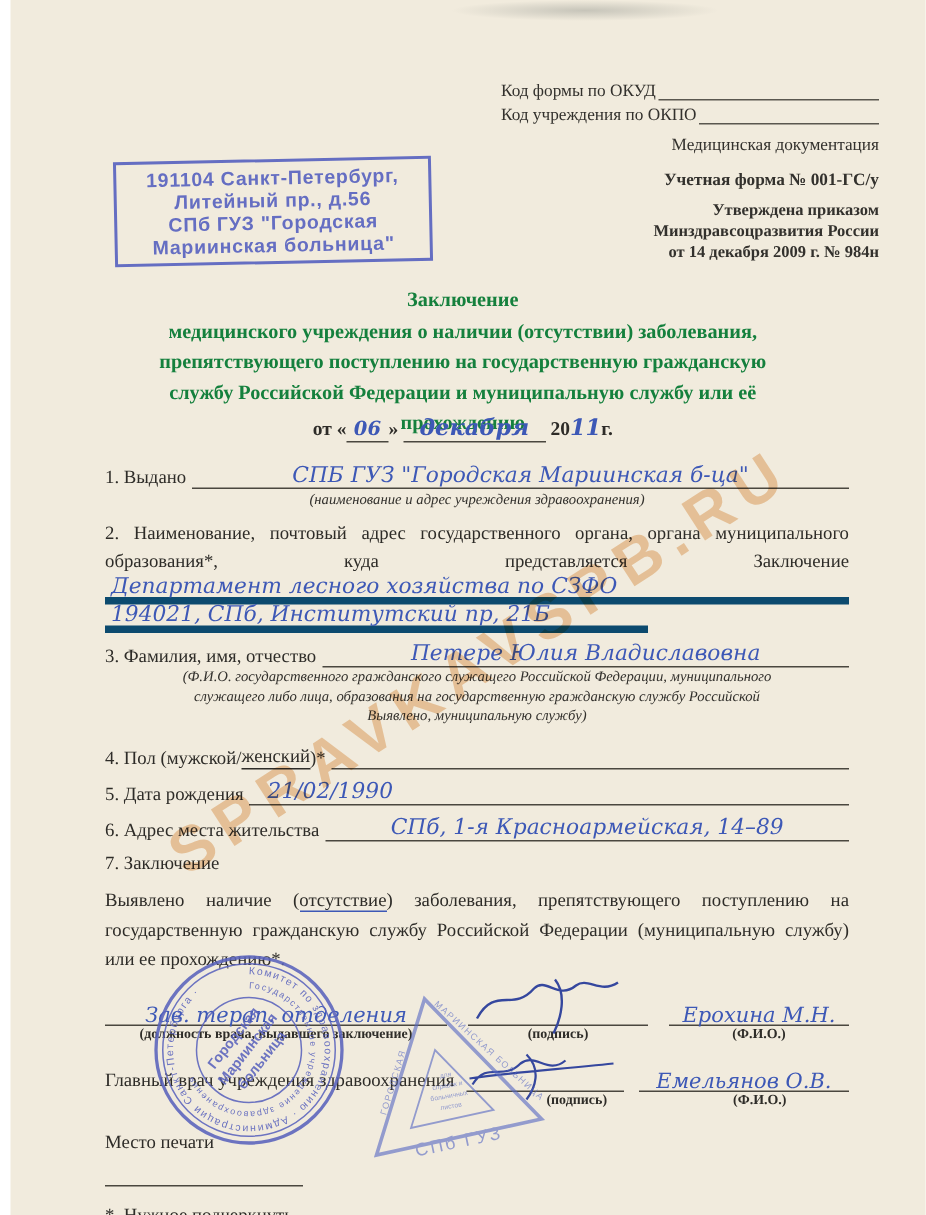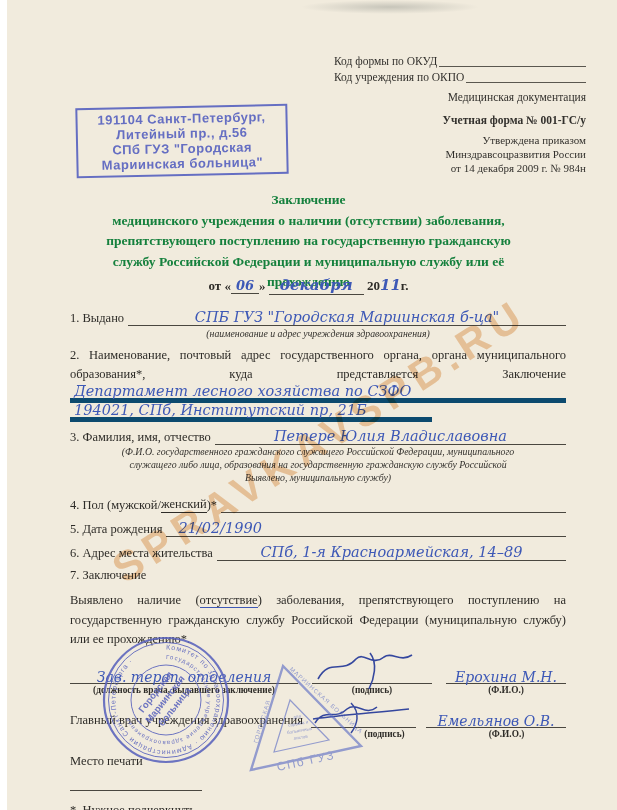--- a/index.html
+++ b/index.html
@@ -12,21 +12,21 @@
             background:radial-gradient(ellipse at center, rgba(120,125,120,.35), rgba(120,125,120,0) 70%); }
 
   .printed { color:#33312d; }
 
   
   .codes { position:absolute; left:334px; top:53px; width:252px; font-size:11.5px; color:#33312d; }
   .code-row { display:flex; line-height:16px; }
   .code-fill { flex:1; border-bottom:1px solid #5a574f; margin-left:2px; transform:translateY(-2px); }
   .meddoc { position:absolute; left:334px; top:91px; width:252px; text-align:right; font-size:11.5px; }
   .formno { position:absolute; left:334px; top:114px; width:252px; text-align:right; font-size:11.5px; font-weight:bold; }
-  .approved { position:absolute; left:334px; top:133px; width:252px; text-align:right; font-size:11px; line-height:14px; }
+  .approved { position:absolute; left:334px; top:133px; width:252px; text-align:right; font-size:11px; line-height:14px;font-weight:bold; }
 
   
   .corner-stamp { position:absolute; left:76px; top:106px; width:212px; padding:3px 4px;
                   border:2.5px solid #5661c0; transform:rotate(-1.2deg); color:#5661c0;
                   font-family:"Liberation Sans", sans-serif; font-size:13px; font-weight:bold;
                   text-align:center; line-height:15px; opacity:.9; letter-spacing:.5px; }
 
   
   .title-block { position:absolute; left:40px; top:190px; width:537px; text-align:center;
                  font-size:13.5px; font-weight:bold; line-height:20.5px; color:#15803d; }

